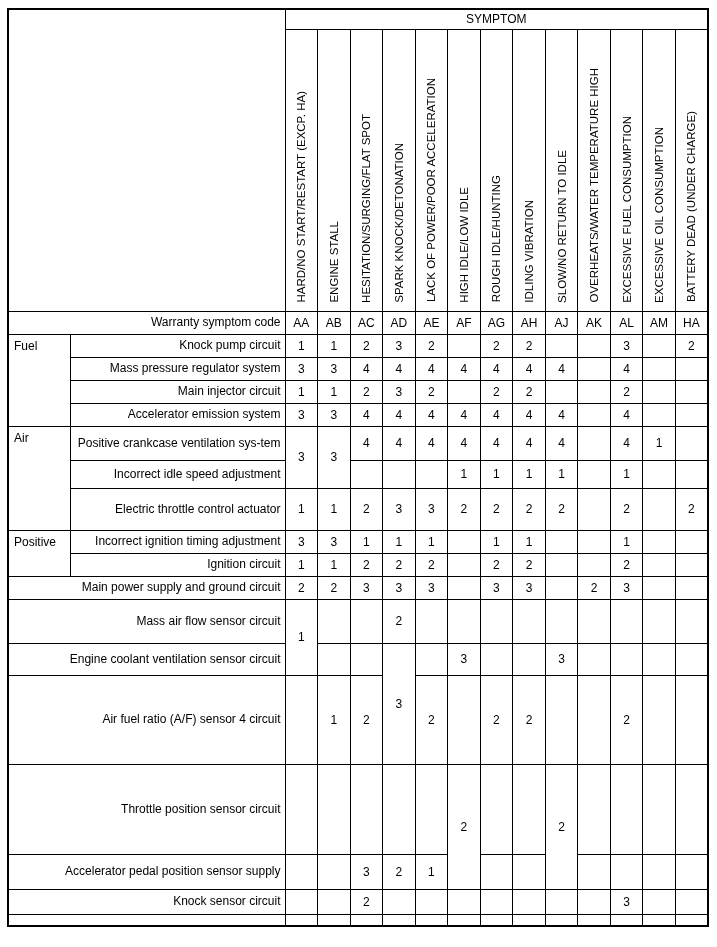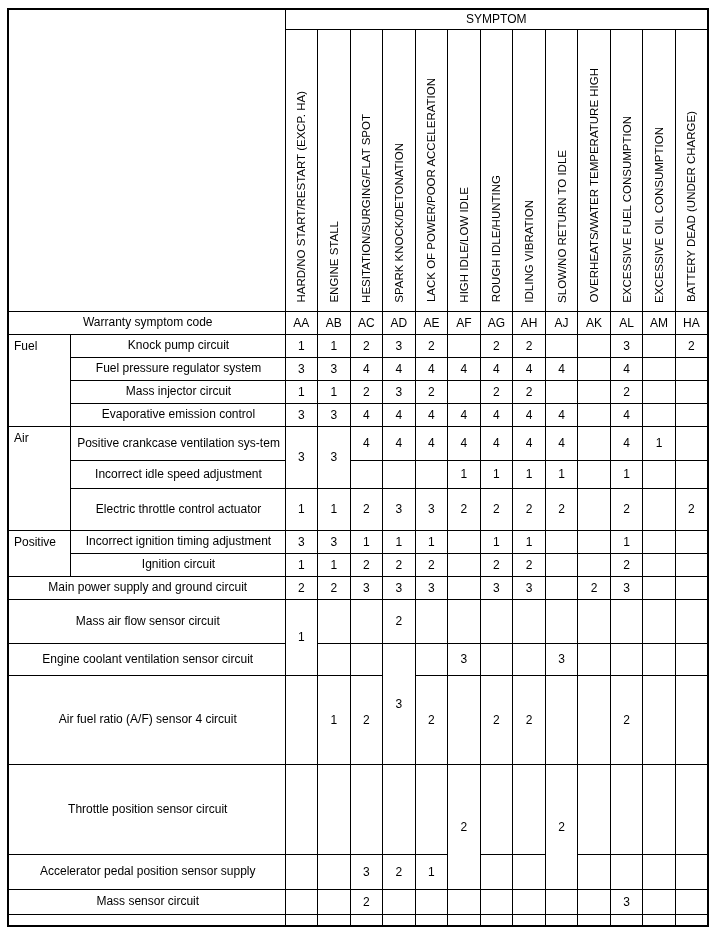--- a/index.html
+++ b/index.html
@@ -26,21 +26,21 @@
   td.corner{background:#fff;}
   th.rot{vertical-align:bottom;text-align:center;padding-bottom:5px;}
   .vtxt{
     display:inline-block;
     writing-mode:vertical-rl;
     transform:rotate(180deg);
     white-space:nowrap;
     font-size:11.5px;
     line-height:14px;
   }
-  td.lbl{text-align:center;padding:2px 4px 2px 6px;line-height:1.25;}
+  td.lbl{text-align:right;padding:2px 4px 2px 6px;line-height:1.25;}
   td.cat{text-align:left;vertical-align:top;padding:4px 3px 2px 5px;margin-left:34px;}
   td.val{text-align:center;}
   tr.sliver td{border-bottom:none;}
 </style>
 </head>
 <body>
 
 <div class="wrap">
 <table class="sym">
   <colgroup>
@@ -112,55 +112,55 @@
     <td class="val">2</td>
     <td class="val">2</td>
     <td class="val"></td>
     <td class="val"></td>
     <td class="val">3</td>
     <td class="val"></td>
     <td class="val">2</td>
   </tr>
 
   <tr style="height:23px">
-    <td class="lbl">Fuel pressure regulator system</td>
-    <td class="val">3</td>
-    <td class="val">3</td>
-    <td class="val">4</td>
-    <td class="val">4</td>
-    <td class="val">4</td>
-    <td class="val">4</td>
-    <td class="val">4</td>
-    <td class="val">4</td>
-    <td class="val">4</td>
-    <td class="val"></td>
-    <td class="val">4</td>
-    <td class="val"></td>
-    <td class="val"></td>
-  </tr>
-
-  <tr style="height:23px">
-    <td class="lbl">Mass injector circuit</td>
-    <td class="val">1</td>
-    <td class="val">1</td>
-    <td class="val">2</td>
-    <td class="val">3</td>
-    <td class="val">2</td>
-    <td class="val"></td>
-    <td class="val">2</td>
-    <td class="val">2</td>
-    <td class="val"></td>
-    <td class="val"></td>
-    <td class="val">2</td>
-    <td class="val"></td>
-    <td class="val"></td>
-  </tr>
-
-  <tr style="height:23px">
-    <td class="lbl">Evaporative emission control</td>
+    <td class="lbl">Mass pressure regulator system</td>
+    <td class="val">3</td>
+    <td class="val">3</td>
+    <td class="val">4</td>
+    <td class="val">4</td>
+    <td class="val">4</td>
+    <td class="val">4</td>
+    <td class="val">4</td>
+    <td class="val">4</td>
+    <td class="val">4</td>
+    <td class="val"></td>
+    <td class="val">4</td>
+    <td class="val"></td>
+    <td class="val"></td>
+  </tr>
+
+  <tr style="height:23px">
+    <td class="lbl">Main injector circuit</td>
+    <td class="val">1</td>
+    <td class="val">1</td>
+    <td class="val">2</td>
+    <td class="val">3</td>
+    <td class="val">2</td>
+    <td class="val"></td>
+    <td class="val">2</td>
+    <td class="val">2</td>
+    <td class="val"></td>
+    <td class="val"></td>
+    <td class="val">2</td>
+    <td class="val"></td>
+    <td class="val"></td>
+  </tr>
+
+  <tr style="height:23px">
+    <td class="lbl">Accelerator emission system</td>
     <td class="val">3</td>
     <td class="val">3</td>
     <td class="val">4</td>
     <td class="val">4</td>
     <td class="val">4</td>
     <td class="val">4</td>
     <td class="val">4</td>
     <td class="val">4</td>
     <td class="val">4</td>
     <td class="val"></td>
@@ -346,21 +346,21 @@
     <td class="val">1</td>
     <td class="val"></td>
     <td class="val"></td>
     <td class="val"></td>
     <td class="val"></td>
     <td class="val"></td>
     <td class="val"></td>
   </tr>
 
   <tr style="height:25px">
-    <td class="lbl" colspan="2">Mass sensor circuit</td>
+    <td class="lbl" colspan="2">Knock sensor circuit</td>
     <td class="val"></td>
     <td class="val"></td>
     <td class="val">2</td>
     <td class="val"></td>
     <td class="val"></td>
     <td class="val"></td>
     <td class="val"></td>
     <td class="val"></td>
     <td class="val"></td>
     <td class="val"></td>

